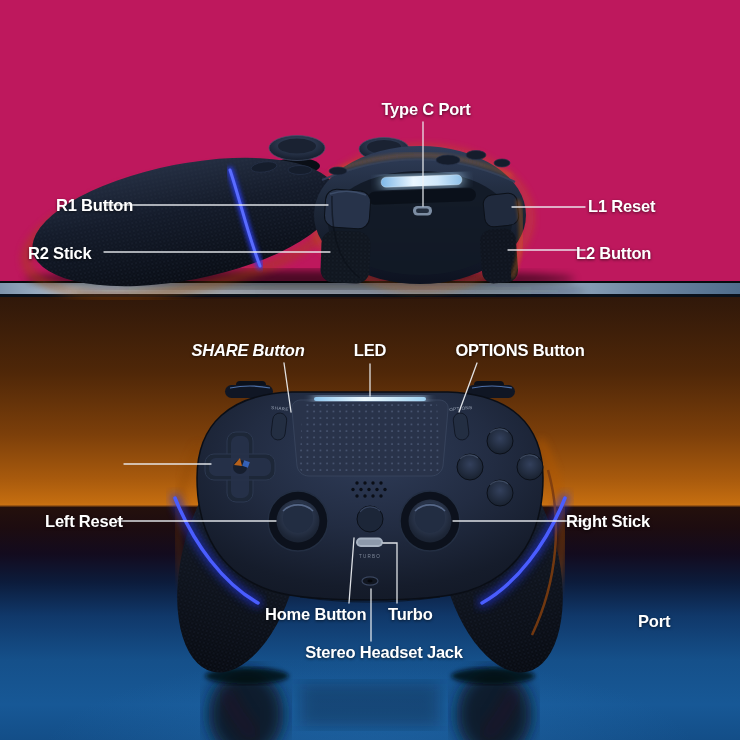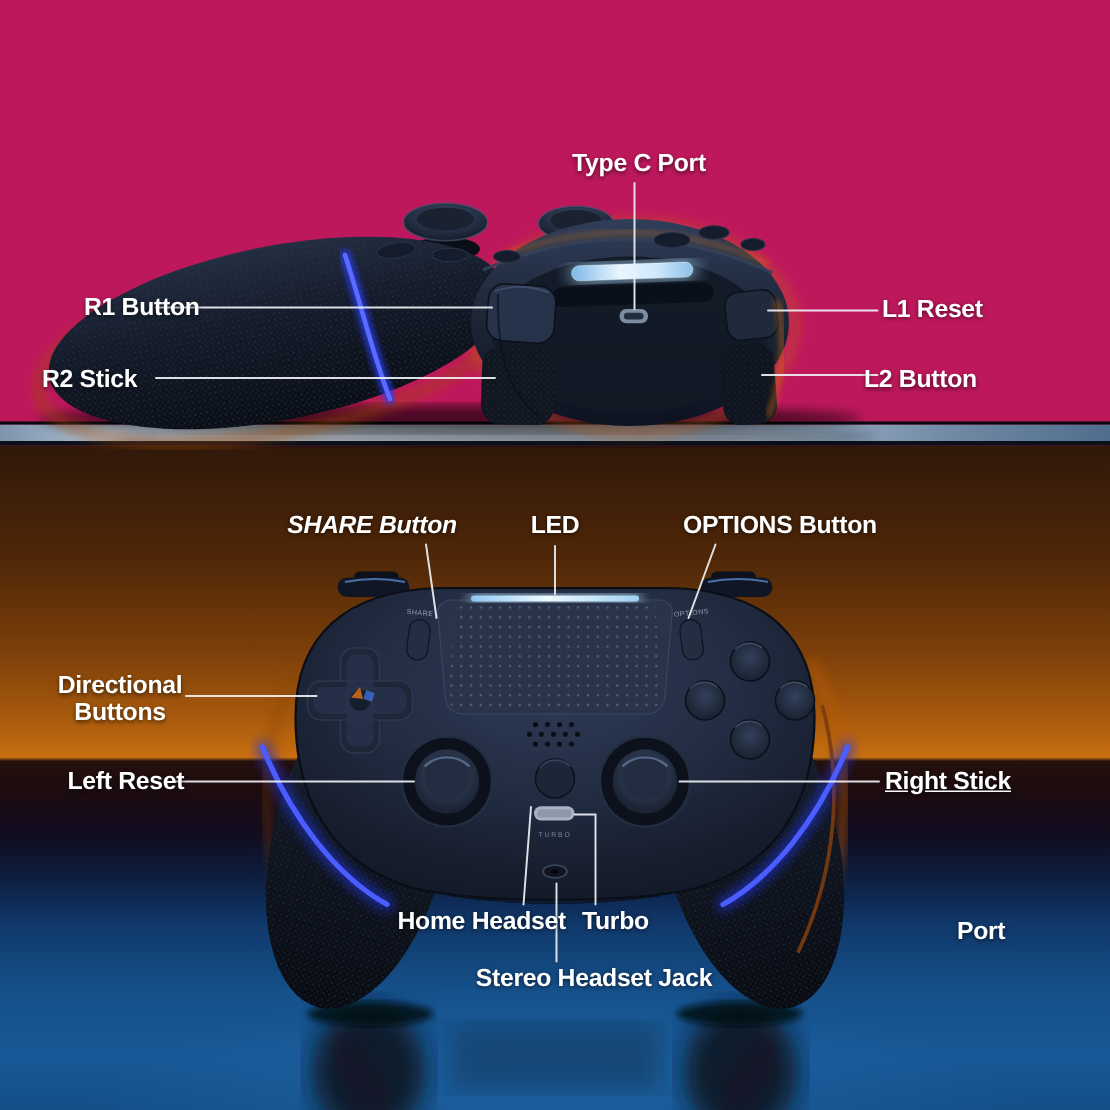--- a/index.html
+++ b/index.html
@@ -56,24 +56,24 @@
   #lbl-typec{left:426px;top:100px;}
   #lbl-r1{left:28px;top:196px;margin-left:28px;}
   #lbl-r2{left:28px;top:244px;}
   #lbl-l1{left:588px;top:197px;}
   #lbl-l2{left:576px;top:244px;}
   #lbl-share{left:248px;top:341px;font-style:italic;}
   #lbl-led{left:370px;top:341px;}
   #lbl-options{left:496px;top:341px;margin-left:24px;}
   #lbl-dpad{left:80px;top:448px;}
   #lbl-leftstick{left:45px;top:512px;}
-  #lbl-rightstick{left:590px;top:512px;text-decoration:underline;}
+  #lbl-rightstick{left:566px;top:512px;}
   #lbl-home{left:265px;top:605px;}
   #lbl-turbo{left:388px;top:605px;}
-  #lbl-headset{left:396px;top:643px;}
+  #lbl-headset{left:384px;top:643px;}
   #lbl-reset{left:638px;top:612px;}
 </style>
 </head>
 <body>
 
 <div class="stage">
 
   <div class="bg-top"></div>
   <div class="table-band"></div>
   <div class="bg-bottom"></div>
@@ -359,24 +359,20 @@
   </svg>
 
   <div class="lbl ctr" id="lbl-typec">Type C Port</div>
   <div class="lbl" id="lbl-r1">R1 Button</div>
   <div class="lbl" id="lbl-r2">R2 Stick</div>
   <div class="lbl" id="lbl-l1">L1 Reset</div>
   <div class="lbl" id="lbl-l2">L2 Button</div>
   <div class="lbl ctr" id="lbl-share">SHARE Button</div>
   <div class="lbl ctr" id="lbl-led">LED</div>
   <div class="lbl ctr" id="lbl-options">OPTIONS Button</div>
-  <div class="lbl ctr" id="lbl-dpad">
-    <div>Directional</div>
-    <div>Buttons</div>
-  </div>
   <div class="lbl" id="lbl-leftstick">Left Reset</div>
   <div class="lbl" id="lbl-rightstick">Right Stick</div>
-  <div class="lbl" id="lbl-home">Home Headset</div>
+  <div class="lbl" id="lbl-home">Home Button</div>
   <div class="lbl" id="lbl-turbo">Turbo</div>
   <div class="lbl ctr" id="lbl-headset">Stereo Headset Jack</div>
   <div class="lbl" id="lbl-reset">Port</div>
 
 </div>
 
 </body></html>

